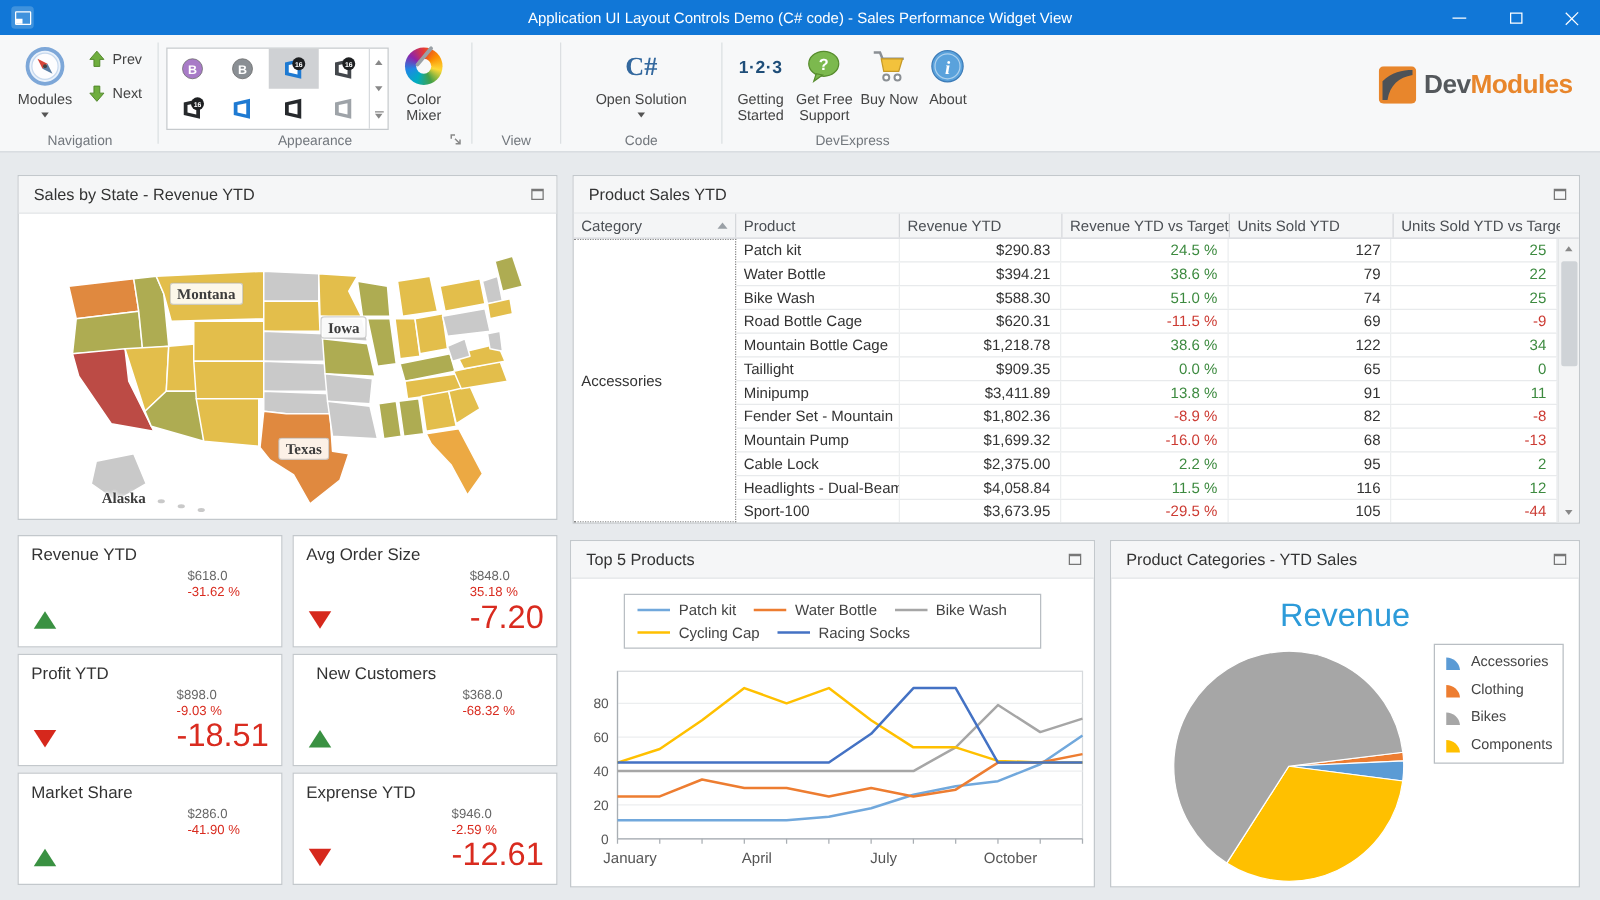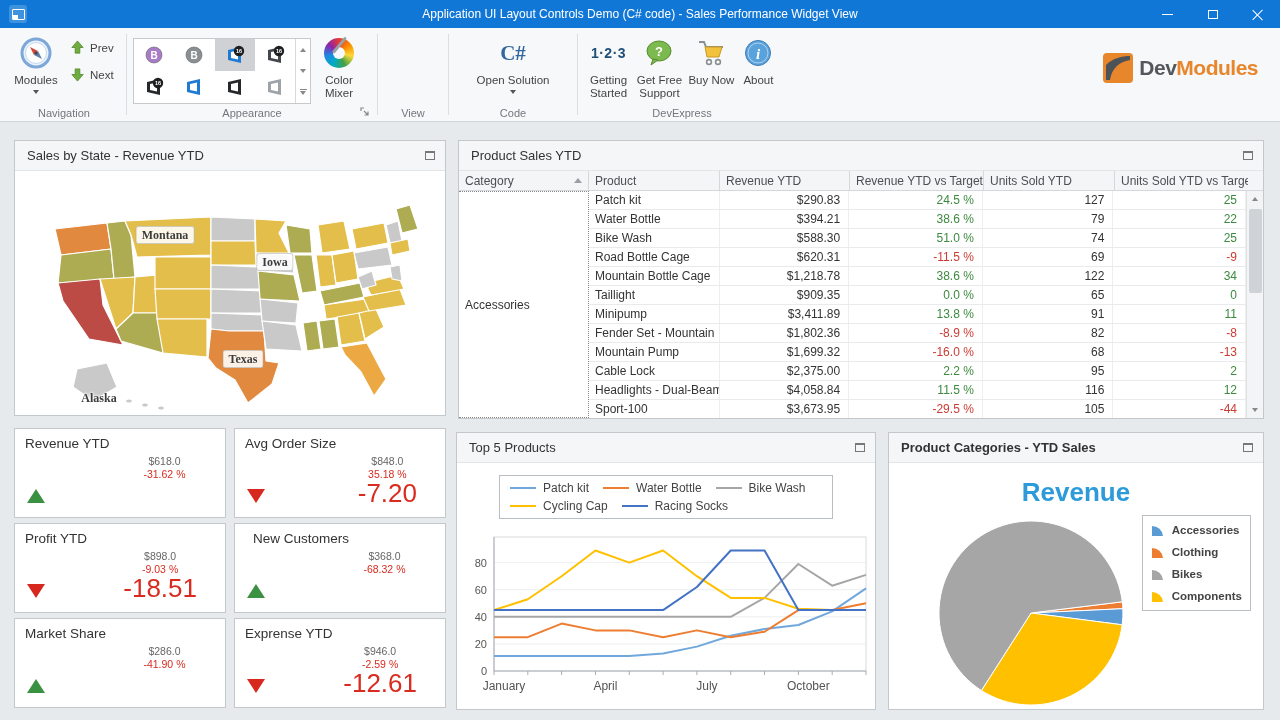--- a/index.html
+++ b/index.html
@@ -63,21 +63,21 @@
   
   .widget { position:absolute; background:#fff; border:1px solid #c3c8cc; }
   .w-header { height:30px; background:#f5f6f7; border-bottom:1px solid #e3e5e7; display:flex; align-items:center; padding:0 10px 0 12px; }
   .w-title { font-size:13px; color:#333; }
   .w-collapse { margin-left:auto; width:10px; height:9px; border:1px solid #777; border-top-width:2px; }
   .w-body { position:relative; }
 
   #w-map   { left:14px;  top:140px; width:432px; height:276px; }
   #w-table { left:458px; top:140px; width:806px; height:279px; }
   #w-top5  { left:456px; top:432px; width:420px; height:278px; }
-  #w-pie   { left:888px; top:432px; width:376px; height:278px;font-weight:bold; }
+  #w-pie   { left:888px; top:432px; width:376px; height:278px; }
 
   .map-label { position:absolute; font-size:12px; font-weight:bold; color:#3c3c3c; background:rgba(255,255,255,0.88); border:1px solid rgba(0,0,0,0.18); border-radius:3px; padding:0 5px; line-height:16px; transform:translate(-50%,-50%);font-family:Liberation Serif, serif; }
   .map-label.plain { background:none; border:none; text-shadow:0 0 3px #fff,0 0 3px #fff,0 0 3px #fff; }
 
   
   .grid-header { display:flex; height:20px; background:#f4f5f6; border-bottom:1px solid #d5d8db; }
   .gh-cell { font-size:12px; color:#4b4f54; padding:2px 6px; border-right:1px solid #d5d8db; display:flex; align-items:center; white-space:nowrap; overflow:hidden; }
   .sort-asc { width:0; height:0; border-left:4px solid transparent; border-right:4px solid transparent; border-bottom:5px solid #9aa0a6; margin-left:auto; }
   .grid-area { display:flex; height:227px; overflow:hidden; }
   .cat-cell { width:130px; border:1px dotted #888; border-left:none; display:flex; align-items:center; padding-left:6px; font-size:12px; color:#333; }
@@ -87,21 +87,21 @@
   .num { text-align:right; }
   .pos { color:#3c8a3f; } .neg { color:#cc3b33; }
   .c0{width:130px;} .c1{width:131px;} .c2{width:130px;} .c3{width:134px;} .c4{width:131px;} .c5{width:133px;}
   .vscroll { width:17px; background:#f3f4f5; border-left:1px solid #e0e2e4; display:flex; flex-direction:column; align-items:center; }
   .vthumb { width:13px; height:84px; background:#cfd3d7; border-radius:2px; margin-top:2px; }
   .vs-btn { height:16px; display:flex; align-items:center; justify-content:center; width:100%; }
 
   
   .kpi { position:absolute; width:212px; height:90px; background:#fff; border:1px solid #c3c8cc; padding:7px 10px 6px 10px; }
   .kpi-title { font-size:13.5px; color:#333; }
-  .kpi-right { position:absolute; right:28px; top:26px; text-align:center; }
+  .kpi-right { position:absolute; right:10px; top:26px; text-align:left; }
   .kpi-amount { font-size:10.5px; color:#666; }
   .kpi-pct { font-size:10.5px; margin-top:1px; }
   .kpi-value { font-size:26px; margin-top:0px; line-height:1.05; }
   .kpi-green { color:#ec4899;margin-top:48px; } .kpi-red { color:#d92b1f; }
   .kpi-arrow { position:absolute; left:12px; bottom:14px; width:0; height:0; }
   .kpi-arrow.up { border-left:9px solid transparent; border-right:9px solid transparent; border-bottom:14px solid #3a9142; }
   .kpi-arrow.down { border-left:9px solid transparent; border-right:9px solid transparent; border-top:14px solid #d6281c; }
 
   
   .t5-legend { position:absolute; left:50%; transform:translateX(-50%); top:12px; width:334px; background:#fff; border:1px solid #b9bec3; padding:5px 10px; display:flex; flex-wrap:wrap; column-gap:14px; row-gap:4px; }

